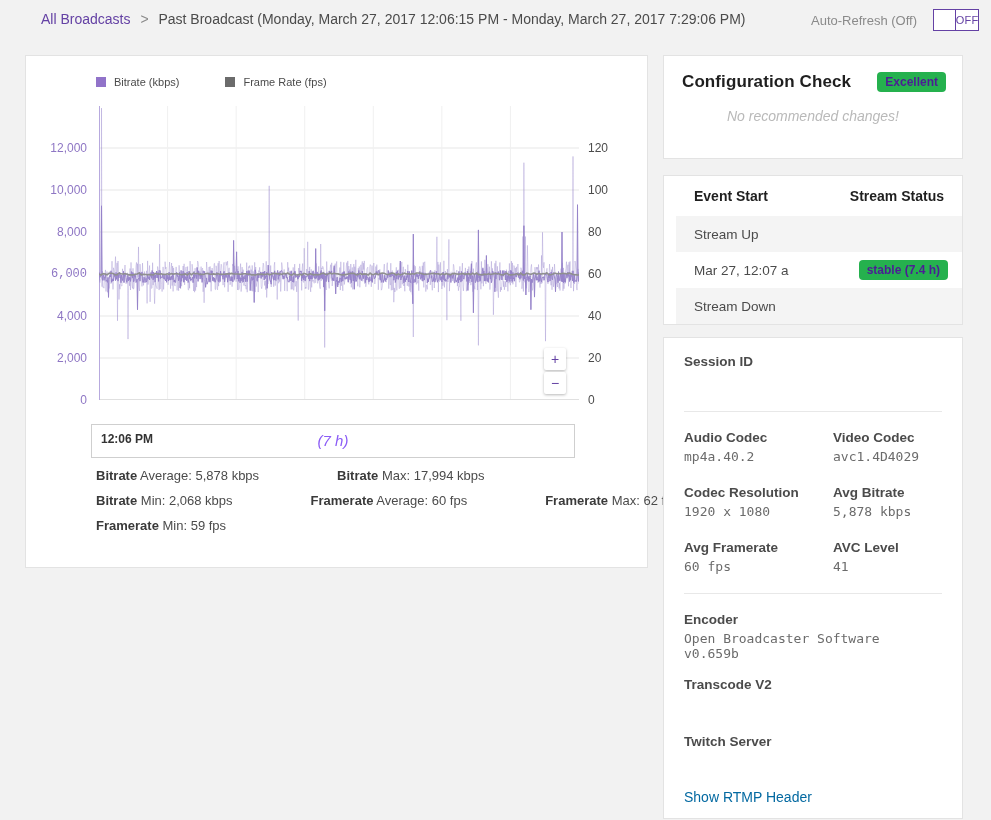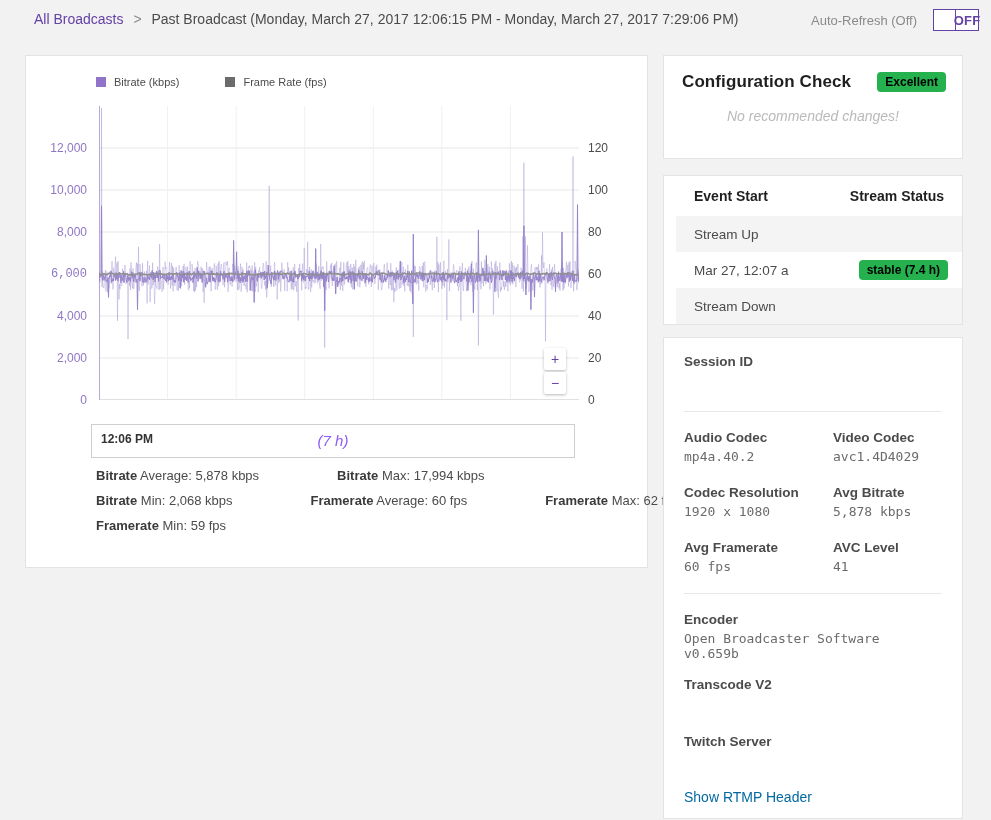--- a/index.html
+++ b/index.html
@@ -1,29 +1,29 @@
 <!DOCTYPE html>
 <html><head>
 <meta charset="utf-8">
 <style>
   html,body{margin:0;padding:0;background:#f2f2f2;}
   *{box-sizing:border-box;font-family:"Liberation Sans","DejaVu Sans",sans-serif;}
   .page{position:relative;width:991px;height:820px;background:#f2f2f2;overflow:hidden;}
 
   
-  .topbar{position:absolute;top:0;left:4px;right:0;height:44px;padding-left:24px;}
+  .topbar{position:absolute;top:0;left:11px;right:0;height:44px;padding-left:24px;}
   .crumbs{position:absolute;left:30px;top:11px;font-size:14px;color:#4b4b4b;white-space:nowrap;}
   .crumbs a{color:#6441a4;text-decoration:none;cursor:pointer;}
   .crumbs .sep{color:#8a8a8a;margin:0 6px;}
   .refresh{position:absolute;right:12px;top:9px;display:flex;align-items:center;gap:16px;}
   .refresh .rlabel{font-size:13px;color:#8a8a8a;}
   .toggle{display:flex;width:46px;height:22px;border:1px solid #6441a4;background:#fff;cursor:pointer;}
   .toggle .knob{width:50%;height:100%;background:#fff;border-right:1px solid #6441a4;}
   .toggle .off{width:50%;display:flex;align-items:center;justify-content:center;
-    font-size:13px;font-weight:bold;color:#6441a4;letter-spacing:.2px;}
+    font-size:11px;font-weight:normal;color:#6441a4;letter-spacing:.2px;}
 
   
   .card{position:absolute;background:#fff;border:1px solid #e3e3e3;}
 
   
   .chart-card{left:25px;top:55px;width:623px;height:513px;}
   .legend{position:absolute;top:20px;left:70px;display:flex;gap:46px;}
   .legend .litem{display:flex;align-items:center;gap:8px;font-size:11px;color:#4b4b4b;}
   .legend .swatch{width:10px;height:10px;display:inline-block;}
 
@@ -49,21 +49,21 @@
 
   .stats{position:absolute;left:70px;top:412px;right:16px;font-size:13px;color:#4b4b4b;}
   .stat-line{margin-bottom:10px;display:flex;flex-wrap:nowrap;gap:44px;}
   .stat-item{margin-right:34px;white-space:nowrap;}
   .stat-item b{color:#3a3a3a;}
 
   
   .config{left:663px;top:55px;width:300px;height:104px;}
   .config-head{display:flex;align-items:center;justify-content:space-between;padding:16px 16px 0 18px;}
   .config-head h2{margin:0;font-size:17px;color:#1f1f1f;letter-spacing:.1px;}
-  .badge{background:#25b14e;color:#000000;font-size:12px;font-weight:bold;border-radius:4px;
+  .badge{background:#25b14e;color:#4c1d95;font-size:12px;font-weight:bold;border-radius:4px;
     padding:3px 8px;white-space:nowrap;}
   .config .muted{margin:16px 0 0;text-align:center;font-size:14px;font-style:italic;color:#b9b9b9;}
 
   .events{left:663px;top:175px;width:300px;padding-left:12px;}
   .thead{display:flex;justify-content:space-between;align-items:center;height:40px;
     padding:0 18px;font-size:14px;font-weight:bold;color:#1f1f1f;}
   .erow{display:flex;justify-content:space-between;align-items:center;height:36px;padding:0 14px 0 18px;
     font-size:13.5px;color:#4b4b4b;}
   .erow.shaded{background:#f4f4f4;}
 

